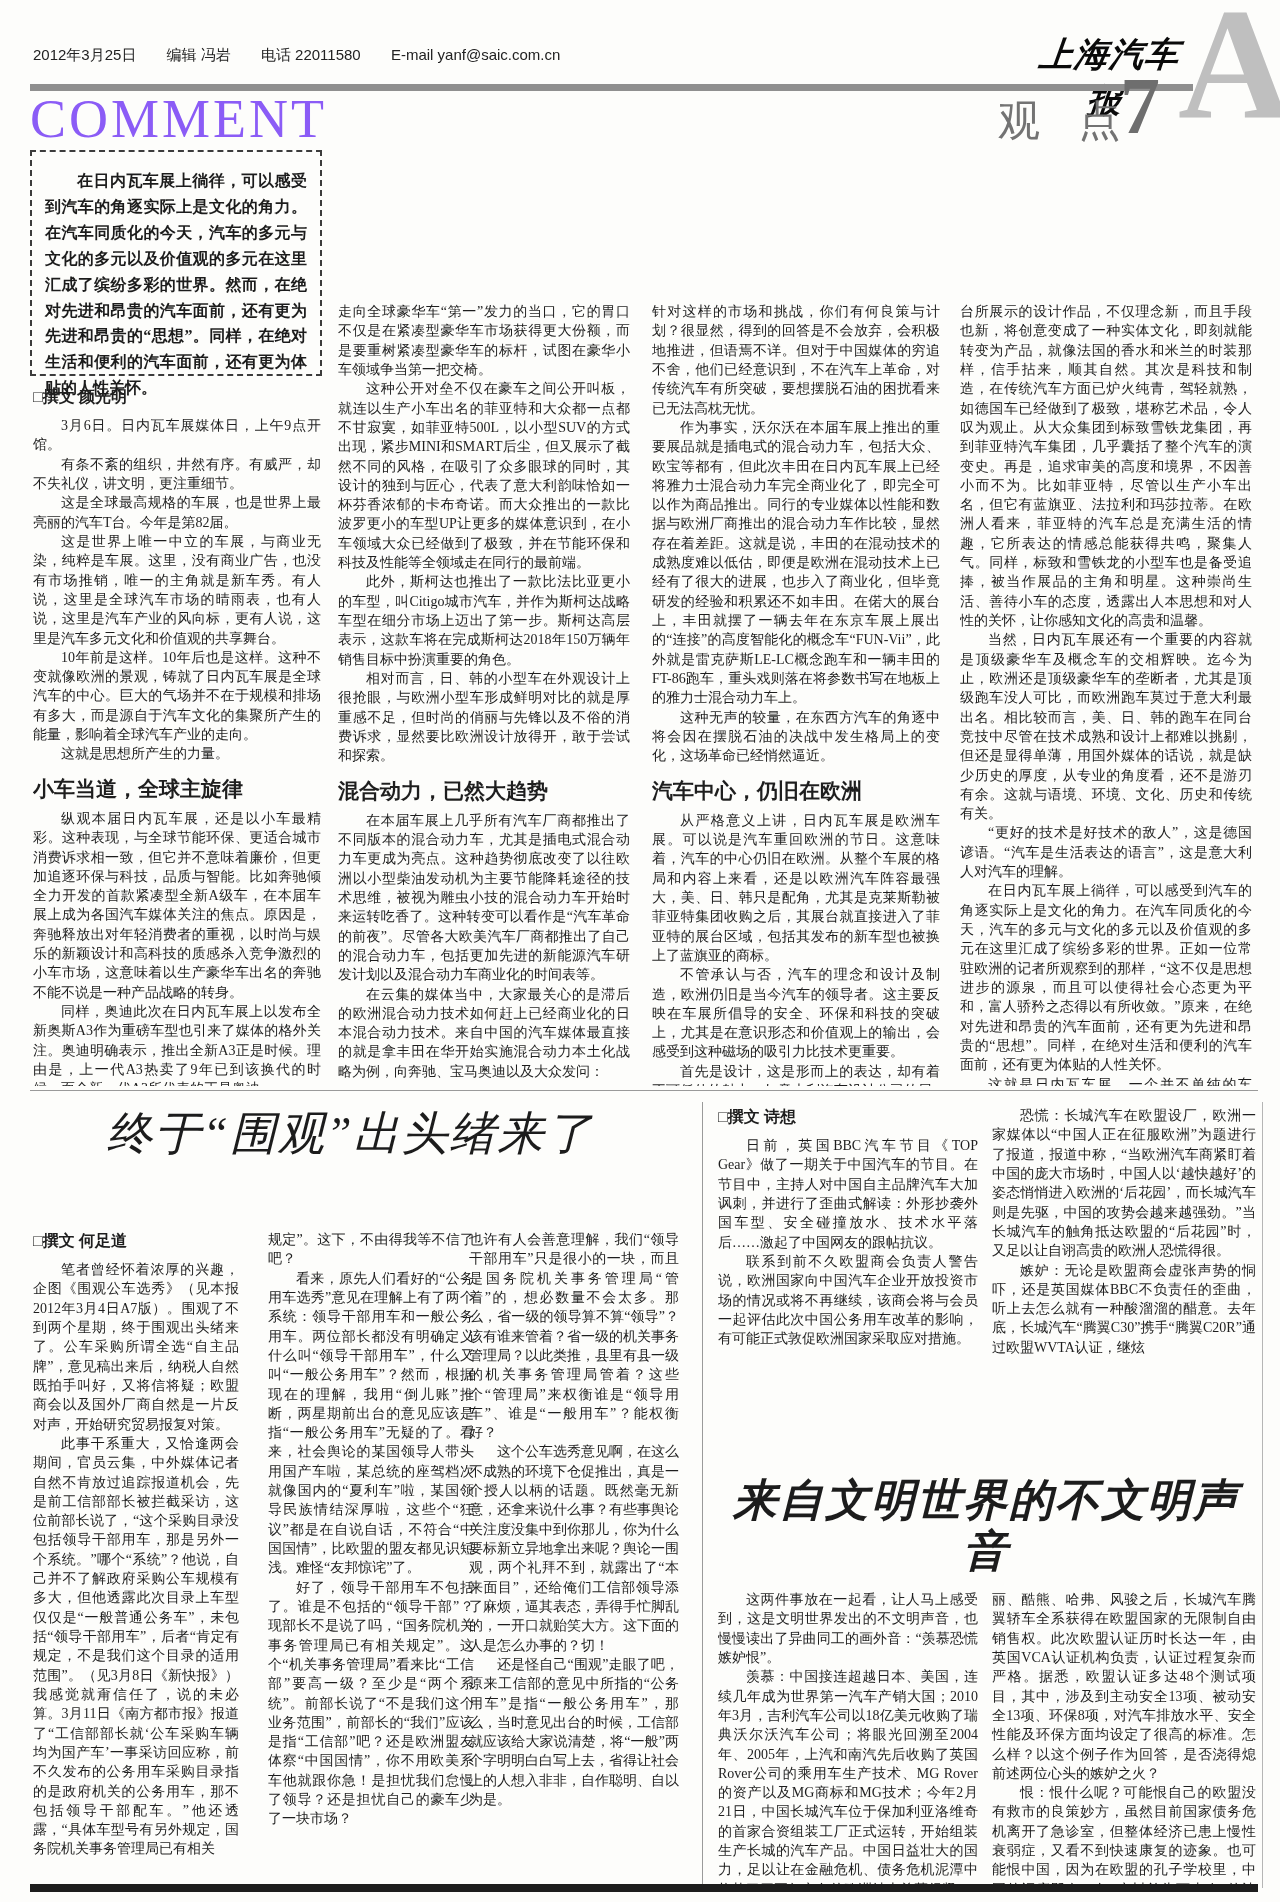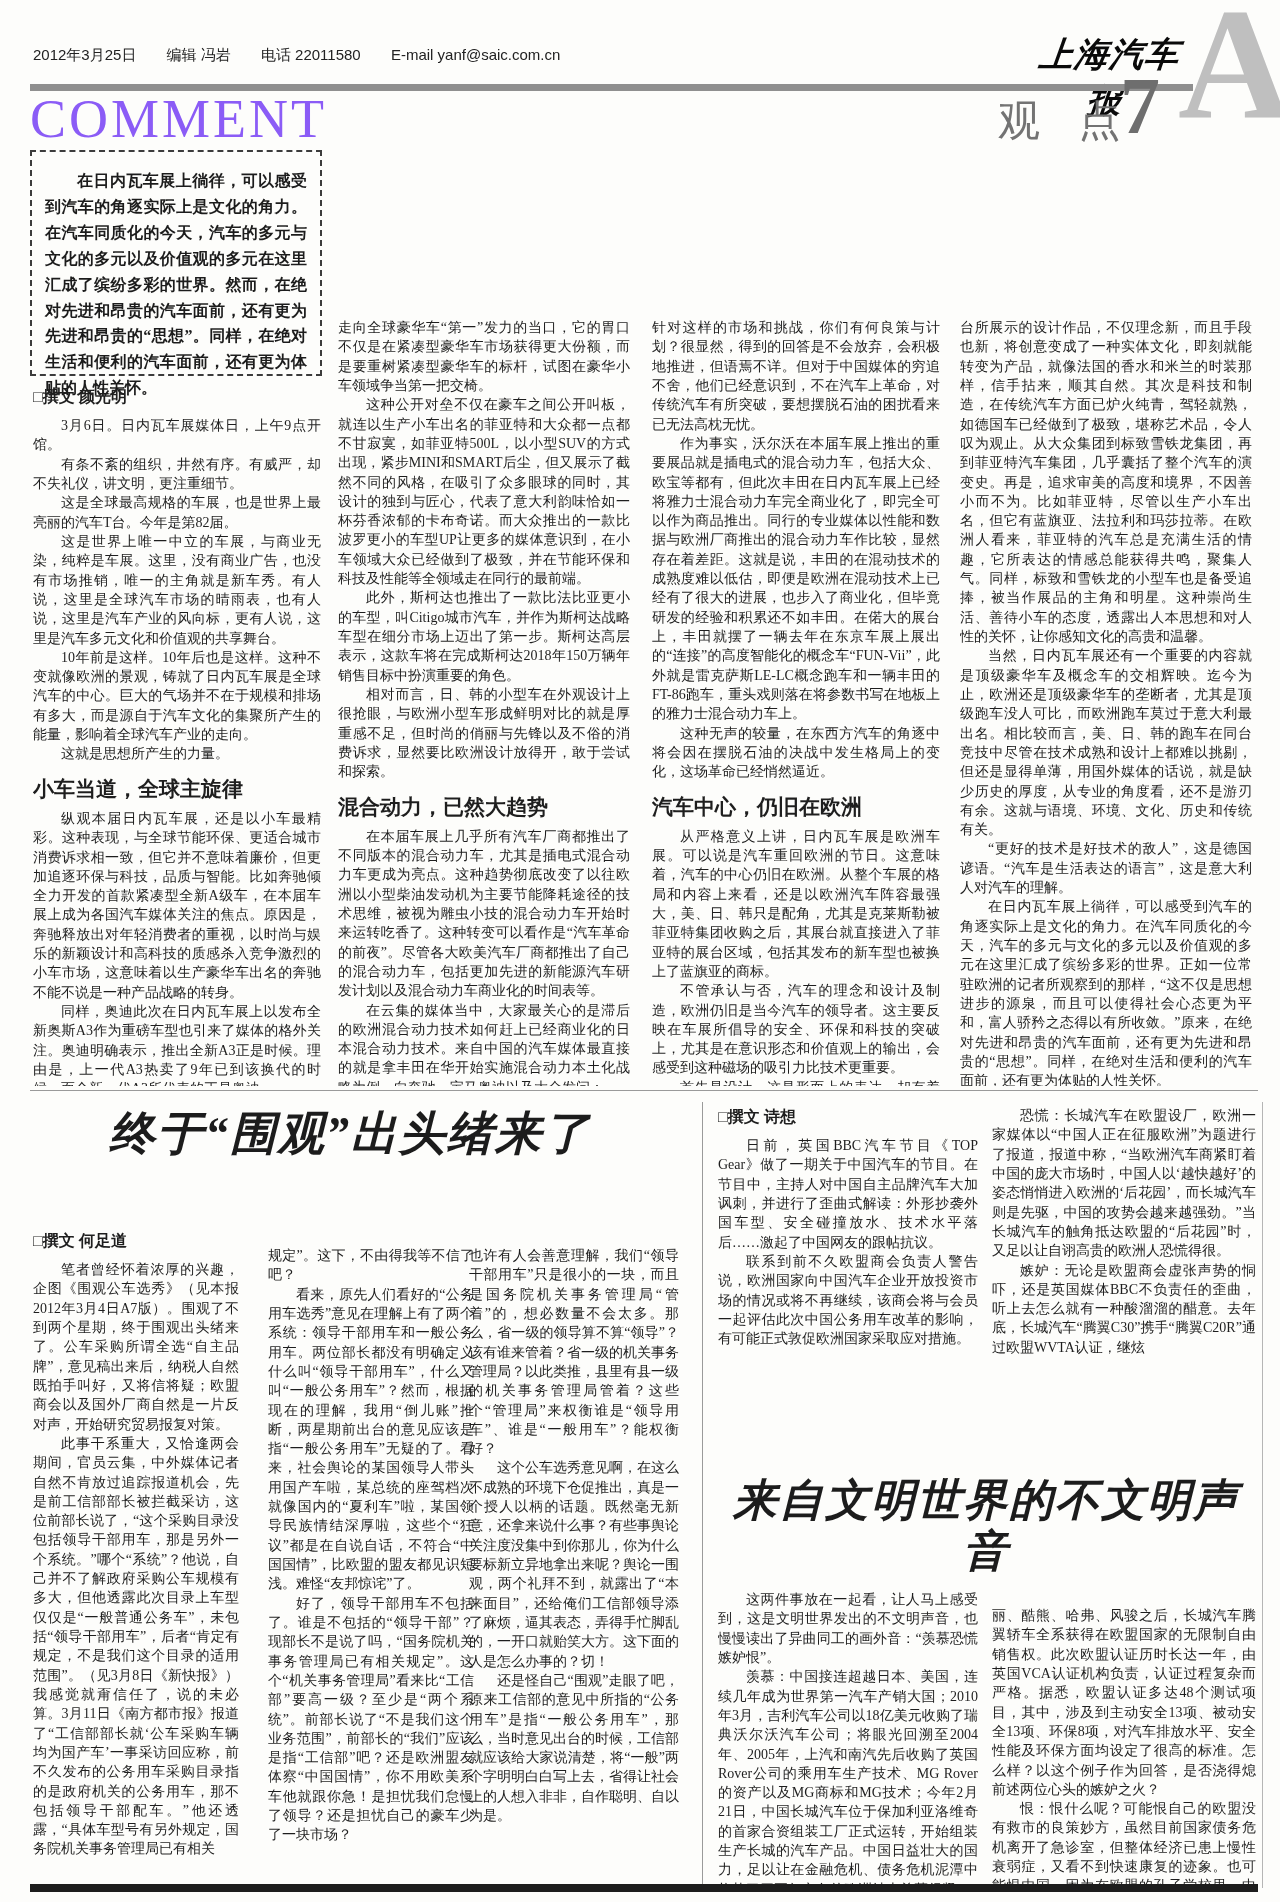--- a/index.html
+++ b/index.html
@@ -19,33 +19,33 @@
   
   .lead-box{position:absolute;left:30px;top:150px;width:292px;height:226px;box-sizing:border-box;
             border:2px dashed #3c3c3c;padding:16px 13px 10px;font-weight:bold;font-size:16px;
             line-height:1.62;text-align:justify;}
   .lead-box p{margin:0;text-indent:2em;}
   
   .main-title{position:absolute;left:370px;top:156px;width:590px;text-align:center;font-size:56px;
               font-weight:900;letter-spacing:4px;line-height:1.2;color:#0d0d0d;}
   .news-col{position:absolute;text-align:justify;font-size:14px;line-height:1.38;color:#1e1e1e;overflow:hidden;}
   .news-col p{margin:0;text-indent:2em;}
-  .news-col p.cont{text-indent:0;margin-top:16px;}
+  .news-col p.cont{text-indent:0;}
   .byline{font-family:"Liberation Sans","DejaVu Sans",sans-serif;font-weight:bold;font-size:16px;
           text-indent:0 !important;margin:0 0 8px !important;}
   .sec-heading{font-family:"Liberation Sans","DejaVu Sans",sans-serif;font-weight:bold;font-size:21px;
                margin:12px 0 8px;text-indent:0;line-height:1.2;}
   .col-main1{left:33px;top:386px;width:288px;height:700px;}
   .col-main2{left:338px;top:302px;width:292px;height:784px;}
   .col-main3{left:652px;top:302px;width:288px;height:784px;}
   .col-main4{left:960px;top:302px;width:292px;height:784px;}
   .top-divider{position:absolute;left:30px;top:1090px;width:1228px;height:1px;background:#9a9a9a;}
   
   .left-title{position:absolute;left:40px;top:1108px;width:620px;text-align:center;font-size:46px;
-              font-weight:700;font-style:italic;letter-spacing:2px;line-height:1.15;}
+              font-weight:400;font-style:italic;letter-spacing:2px;line-height:1.15;}
   .col-l1{left:33px;top:1230px;width:206px;height:656px;}
   .col-l2{left:268px;top:1230px;width:206px;height:656px;}
   .col-l3{left:469px;top:1230px;width:210px;height:656px;}
   .v-divider{position:absolute;left:702px;top:1102px;width:1px;height:786px;background:#9a9a9a;}
   .v-divider2{position:absolute;left:1262px;top:1102px;width:1px;height:786px;background:#b5b5b5;}
   
   .col-r1t{left:718px;top:1106px;width:260px;height:356px;}
   .col-r2t{left:992px;top:1106px;width:264px;height:356px;}
   .right-title{position:absolute;left:712px;top:1476px;width:548px;text-align:center;font-size:44px;
                font-weight:900;font-style:italic;letter-spacing:2px;line-height:1.15;}

